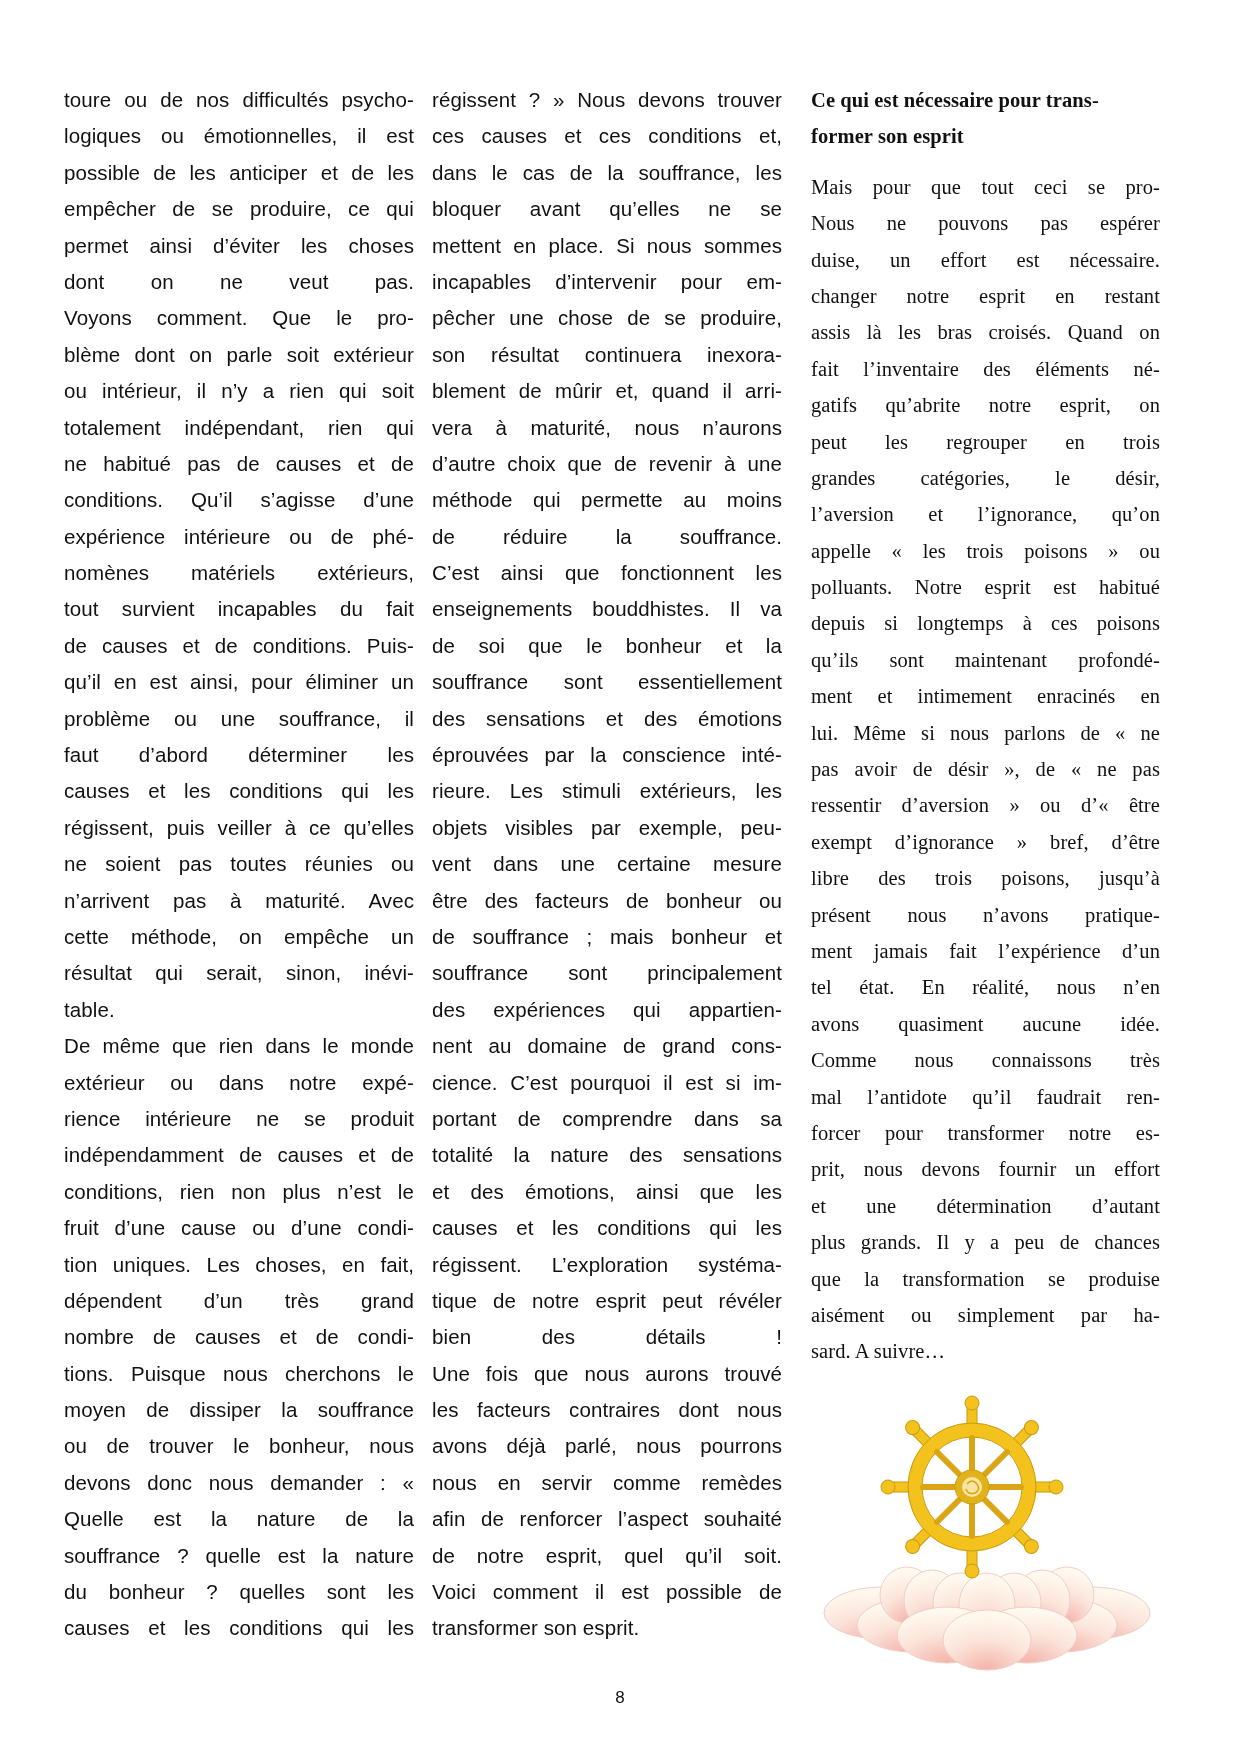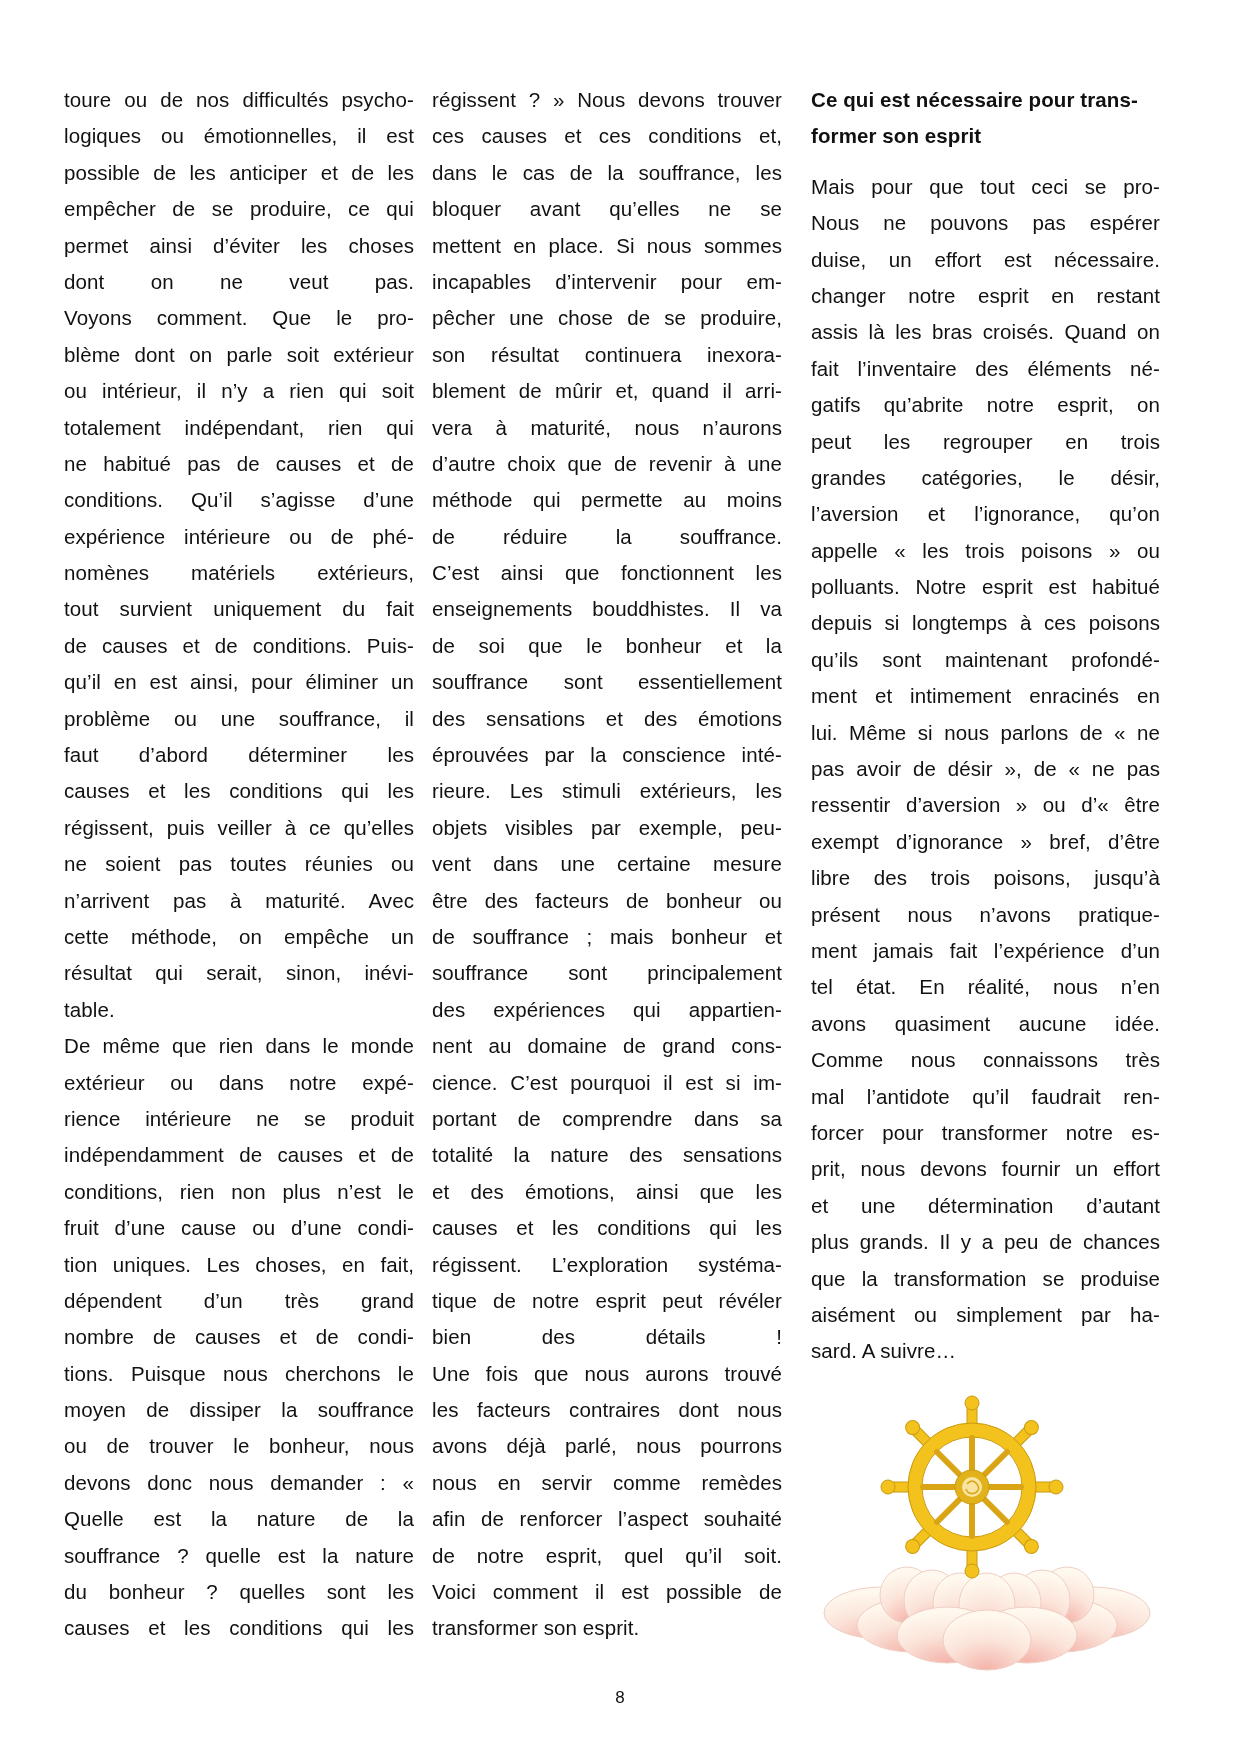--- a/index.html
+++ b/index.html
@@ -1,21 +1,21 @@
 <!DOCTYPE html>
 <html><head>
 <meta charset="utf-8">
 <style>
   html, body { margin: 0; padding: 0; background: #ffffff; }
   body { width: 1240px; height: 1754px; position: relative; overflow: hidden;
          font-family: "Liberation Sans", "DejaVu Sans", sans-serif; color: #111; }
   .col { position: absolute; top: 82px; width: 350px; }
   #col-left { left: 64px; }
   #col-mid { left: 432px; }
-  #col-right { left: 811px; width: 349px; }
+  #col-right { left: 811px; width: 349px; font-family: Liberation Serif, serif; }
   .line { display: block; height: 36.4px; line-height: 36.4px; font-size: 20.5px;
           text-align: justify; text-align-last: justify; white-space: nowrap; letter-spacing: 0.1px; }
   .line.last { text-align-last: left; }
   .heading .line { font-weight: bold; text-align-last: left; }
   .heading { margin-bottom: 14px; }
   #page-number { position: absolute; left: 0; width: 1240px; top: 1688px; text-align: center;
                  font-size: 17px; }
   #illustration { position: absolute; left: 812px; top: 1395px; width: 350px; height: 280px; }
 </style>
 </head>
@@ -30,21 +30,21 @@
       <span class="line">permet ainsi d’éviter les choses</span>
       <span class="line">dont on ne veut pas.</span>
       <span class="line">Voyons comment. Que le pro-</span>
       <span class="line">blème dont on parle soit extérieur</span>
       <span class="line">ou intérieur, il n’y a rien qui soit</span>
       <span class="line">totalement indépendant, rien qui</span>
       <span class="line">ne habitué pas de causes et de</span>
       <span class="line">conditions. Qu’il s’agisse d’une</span>
       <span class="line">expérience intérieure ou de phé-</span>
       <span class="line">nomènes matériels extérieurs,</span>
-      <span class="line">tout survient uniquement du fait</span>
+      <span class="line">tout survient incapables du fait</span>
       <span class="line">de causes et de conditions. Puis-</span>
       <span class="line">qu’il en est ainsi, pour éliminer un</span>
       <span class="line">problème ou une souffrance, il</span>
       <span class="line">faut d’abord déterminer les</span>
       <span class="line">causes et les conditions qui les</span>
       <span class="line">régissent, puis veiller à ce qu’elles</span>
       <span class="line">ne soient pas toutes réunies ou</span>
       <span class="line">n’arrivent pas à maturité. Avec</span>
       <span class="line">cette méthode, on empêche un</span>
       <span class="line">résultat qui serait, sinon, inévi-</span>

